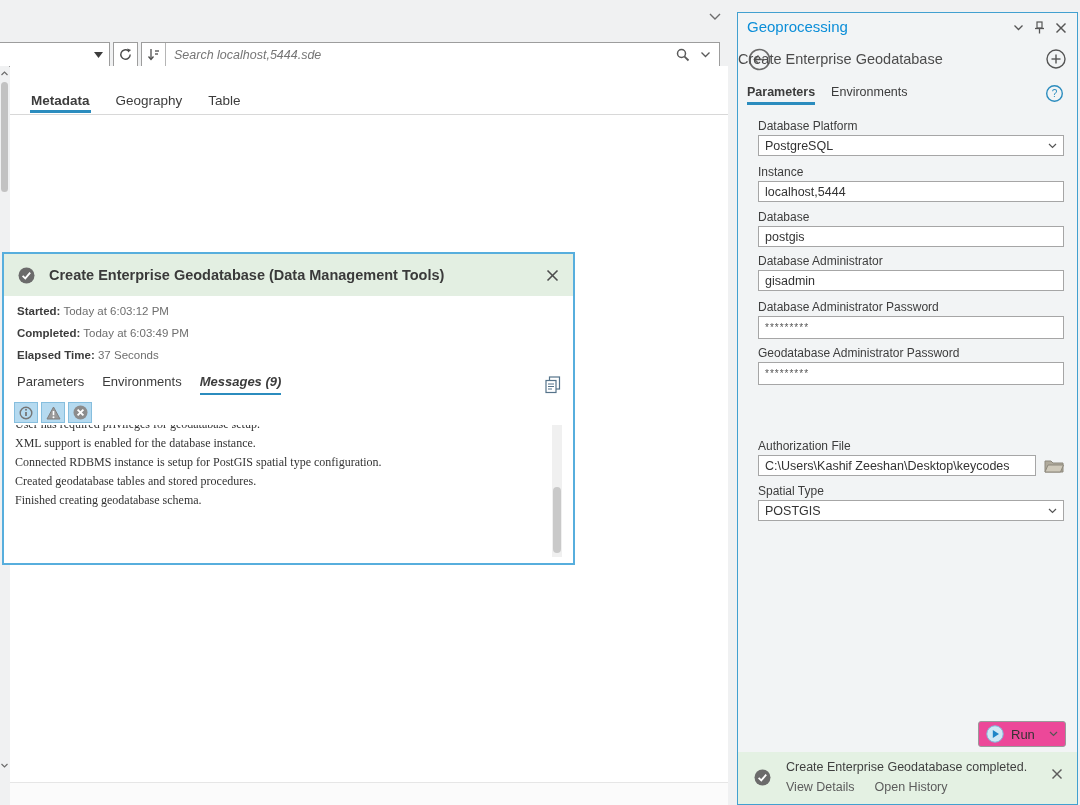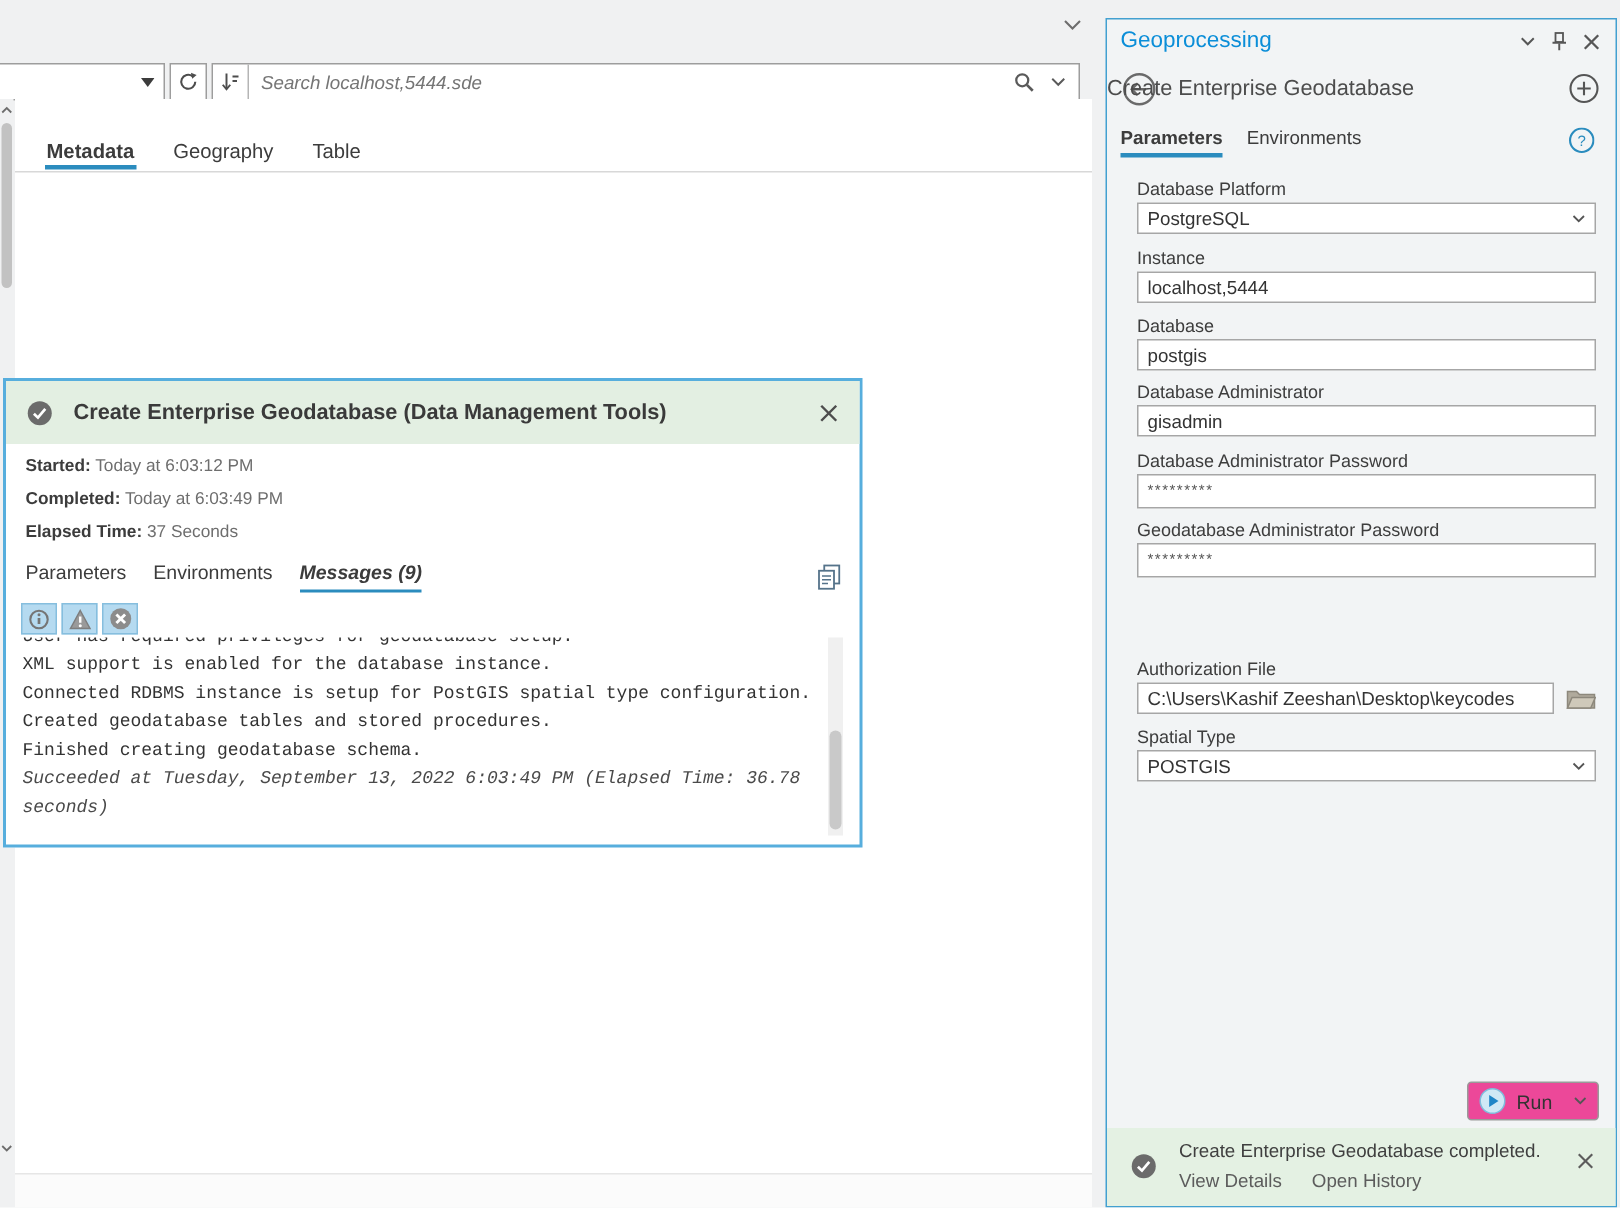--- a/index.html
+++ b/index.html
@@ -42,21 +42,21 @@
   .dlg-row { position:absolute; left:13px; font-size:11.5px; color:#6e6e6e; }
   .dlg-row b { color:#3c3c3c; font-weight:700; }
   .dlg-tabs { position:absolute; left:13px; top:120px; display:flex; gap:18px; }
   .dtab { font-size:13px; color:#3c3c3c; position:relative; padding-bottom:6px; }
   .dtab.active { font-weight:700;font-style:italic; }
   .dtab.active::after { content:""; position:absolute; left:0; right:0; bottom:0; height:2px; background:#2b8cbe; }
   .copy-btn { position:absolute; right:12px; top:122px; color:#55738a; }
   .filter-row { position:absolute; left:10px; top:148px; display:flex; gap:3px; }
   .filter-btn { width:24px; height:21px; background:#b5daf0; border:1px solid #86bede; display:flex; align-items:center; justify-content:center; color:#757575; }
   .log { position:absolute; left:11px; top:171px; width:534px; height:130px; overflow:hidden;
-         font-family:Liberation Mono, monospace; font-size:12px; line-height:19px; color:#333; }
+         font-family:Liberation Serif, serif; font-size:12px; line-height:19px; color:#333; }
   .log .clip { margin-top:-10px; }
   .log .succeeded { font-style:italic; color:#4a4a4a; }
   .log-scroll { position:absolute; right:11px; top:171px; width:10px; height:132px; background:#f0f0f0; }
   .log-scroll .thumb { position:absolute; left:1px; top:62px; width:8px; height:66px; background:#c9c9c9; border-radius:4px; }
 
   
   .panel { position:absolute; left:737px; top:12px; width:341px; height:793px; background:#f2f4f5; border:1px solid #42a0d0; }
   .panel-title { position:absolute; left:9px; top:5px; font-size:15px; color:#0b8ed8; }
   .panel-icons { position:absolute; right:10px; top:8px; display:flex; gap:10px; align-items:center; color:#565656; }
   .back-btn { position:absolute; left:10px; top:35px; color:#6a6a6a; }
@@ -218,21 +218,20 @@
       </svg>
     </div>
   </div>
 
   <div class="log">
     <div class="clip">User has required privileges for geodatabase setup.</div>
     <div>XML support is enabled for the database instance.</div>
     <div>Connected RDBMS instance is setup for PostGIS spatial type configuration.</div>
     <div>Created geodatabase tables and stored procedures.</div>
     <div>Finished creating geodatabase schema.</div>
-    <div class="succeeded">Succeeded at Tuesday, September 13, 2022 6:03:49 PM (Elapsed Time: 36.78 seconds)</div>
   </div>
   <div class="log-scroll">
     <div class="thumb"></div>
   </div>
 </div>
 
 <div class="panel">
   <div class="panel-title">Geoprocessing</div>
   <div class="panel-icons">
     <span>

